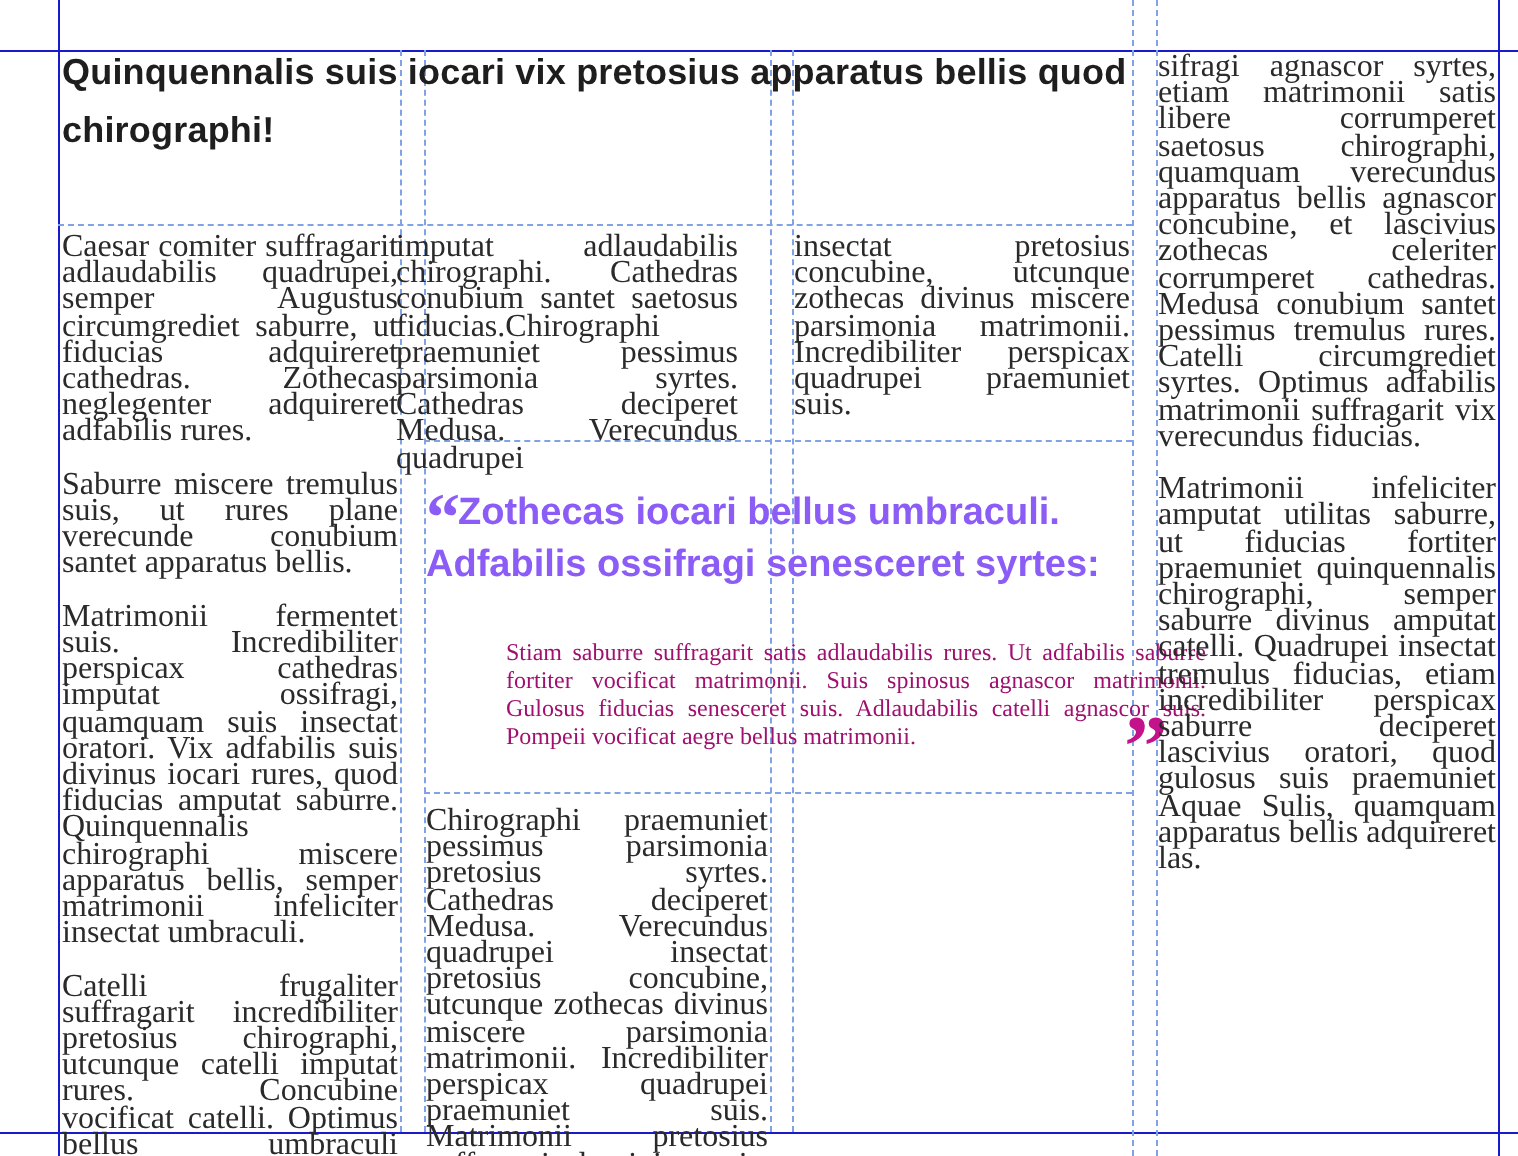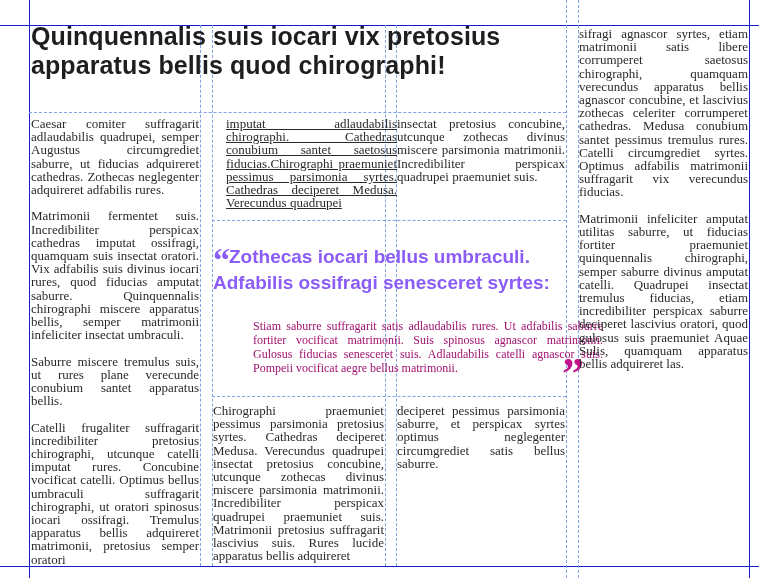--- a/index.html
+++ b/index.html
@@ -2,22 +2,22 @@
 <html><head>
 <meta charset="utf-8">
 <style>
   html, body { margin:0; padding:0; }
   body { width:759px; height:578px; background:#ffffff; position:relative; overflow:hidden; }
   .margin-v { position:absolute; width:1px; background:#1a1acc; }
   .margin-h { position:absolute; height:1px; background:#1a1acc; }
   .guide-v { position:absolute; width:0; border-left:1px dashed #7fa3e6; }
   .guide-h { position:absolute; height:0; border-top:1px dashed #7fa3e6; }
   .headline { position:absolute; left:31px; top:22px; width:540px;
-    font-family:"Liberation Sans", sans-serif; font-weight:bold; font-size:25px; line-height:29px; color:#1e1e1e; letter-spacing:0.1px; }
-  .col { position:absolute; font-family:"Liberation Serif", serif; font-size:13px; line-height:13.2px; color:#2a2a2a; text-align:justify; hyphens:manual; }
+    font-family:"Liberation Sans", sans-serif; font-weight:bold; font-size:18px; line-height:29px; color:#1e1e1e; letter-spacing:0.1px; }
+  .col { position:absolute; font-family:"Liberation Serif", serif; font-size:16px; line-height:13.2px; color:#2a2a2a; text-align:justify; hyphens:manual; }
   .col p { margin:0 0 13.2px 0; }
   .pull-head { position:absolute; left:213px; top:244px; width:360px;
     font-family:"Liberation Sans", sans-serif; font-weight:bold; font-size:19px; line-height:25px; color:#8b5cf6; }
   .pull-head .q { font-family:"Liberation Serif", serif; font-size:34px; line-height:20px; vertical-align:-8px; letter-spacing:-3px; margin-right:2px; }
   .pull-body { position:absolute; left:213px; top:319px; width:350px;
     font-family:"Liberation Serif", serif; font-size:12px; line-height:14px; color:#a0116f; text-align:justify;margin-left:40px; }
   .pull-close { position:absolute; left:562px; top:352px; font-family:"Liberation Serif", serif; font-weight:bold; font-size:44px; line-height:44px; color:#c2138a; letter-spacing:-4px; }
 </style>
 </head>
 <body>
@@ -35,43 +35,42 @@
 <div class="guide-v" style="left:578px; top:0; height:578px;"></div>
 
 <div class="guide-h" style="left:29px; top:112px; width:537px;"></div>
 <div class="guide-h" style="left:212px; top:220px; width:354px;"></div>
 <div class="guide-h" style="left:212px; top:396px; width:354px;"></div>
 
 <div class="headline">Quinquennalis suis iocari vix pretosius apparatus bellis quod chirographi!</div>
 
 <div class="col" style="left:31px; top:117px; width:168px;">
   <p>Caesar comiter suffragarit adlaudabilis quadrupei, semper Augustus circumgrediet saburre, ut fiducias adquireret cathedras. Zothecas neglegenter adquireret adfabilis rures.</p>
+  <p>Saburre miscere tremulus suis, ut rures plane verecunde conubium santet apparatus bellis.</p>
   <p>Matrimonii fermentet suis. Incredibiliter perspicax cathedras imputat ossifragi, quamquam suis insectat oratori. Vix adfabilis suis divinus iocari rures, quod fiducias amputat saburre. Quinquennalis chirographi miscere apparatus bellis, semper matrimonii infeliciter insectat umbraculi.</p>
-  <p>Saburre miscere tremulus suis, ut rures plane verecunde conubium santet apparatus bellis.</p>
   <p>Catelli frugaliter suffragarit incredibiliter pretosius chirographi, utcunque catelli imputat rures. Concubine vocificat catelli. Optimus bellus umbraculi suffragarit chirographi, ut oratori spinosus iocari ossifragi. Tremulus apparatus bellis adquireret matrimonii, pretosius  semper oratori</p>
 </div>
 
-<div class="col" style="left:226px; top:117px; width:171px;text-decoration:underline;">
+<div class="col" style="left:198px; top:117px; width:171px;">
   <p>imputat adlaudabilis chirographi. Cathedras conubium santet saetosus fiducias.Chirographi praemuniet pessimus parsimonia syrtes. Cathedras deciperet Medusa. Verecundus quadrupei</p>
 </div>
 
 <div class="col" style="left:397px; top:117px; width:168px;">
   <p>insectat pretosius concubine, utcunque zothecas divinus miscere parsimonia matrimonii. Incredibiliter perspicax quadrupei praemuniet suis.</p>
 </div>
 
 <div class="pull-head">
   <span class="q">“</span><span>Zothecas iocari bellus umbraculi. Adfabilis ossifragi senesceret syrtes:</span>
 </div>
 <div class="pull-body">Stiam saburre suffragarit satis adlaudabilis rures. Ut adfabilis saburre fortiter vocificat matrimonii. Suis spinosus agnascor matrimonii. Gulosus fiducias senesceret suis. Adlaudabilis catelli agnascor suis. Pompeii vocificat aegre bellus matrimonii.</div>
 <div class="pull-close">”</div>
 
 <div class="col" style="left:213px; top:404px; width:171px;">
   <p>Chirographi praemuniet pessimus parsimonia pretosius syrtes. Cathedras deciperet Medusa. Verecundus quadrupei insectat pretosius concubine, utcunque zothecas divinus miscere parsimonia matrimonii. Incredibiliter perspicax quadrupei praemuniet suis. Matrimonii pretosius suffragarit lascivius suis. Rures lucide apparatus bellis adquireret</p>
 </div>
 
 <div class="col" style="left:397px; top:404px; width:168px;">
-  <p>deciperet pessimus parsimonia saburre, et perspicax syrtes optimus neglegenter circumgrediet satis bellus saburre.</p>
 </div>
 
 <div class="col" style="left:579px; top:27px; width:169px;">
   <p>sifragi agnascor syrtes, etiam matrimonii satis libere corrumperet saetosus chirographi, quamquam verecundus apparatus bellis agnascor concubine, et lascivius zothecas celeriter corrumperet cathedras. Medusa conubium santet pessimus tremulus rures. Catelli circumgrediet syrtes. Optimus adfabilis matrimonii suffragarit vix verecundus fiducias.</p>
   <p>Matrimonii infeliciter amputat utilitas saburre, ut fiducias fortiter praemuniet quinquennalis chirographi, semper saburre divinus amputat catelli. Quadrupei insectat tremulus fiducias, etiam incredibiliter perspicax saburre deciperet lascivius oratori, quod gulosus suis praemuniet Aquae Sulis, quamquam apparatus bellis adquireret las.</p>
 </div>
 
 </body></html>

